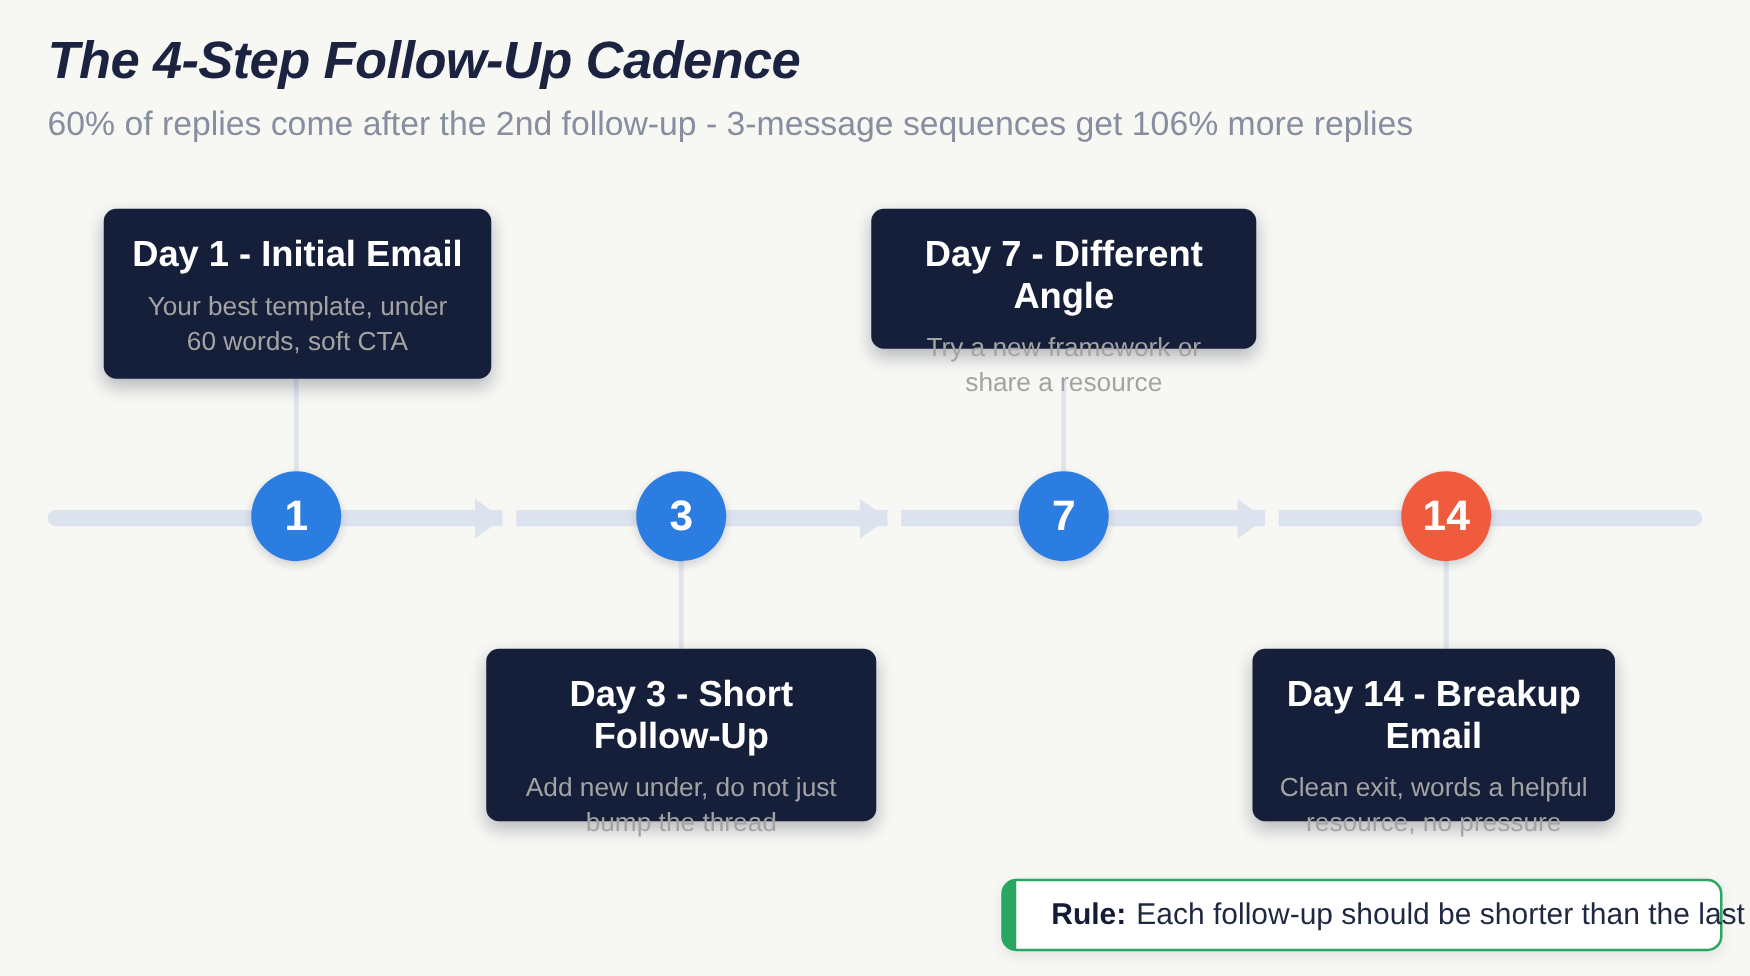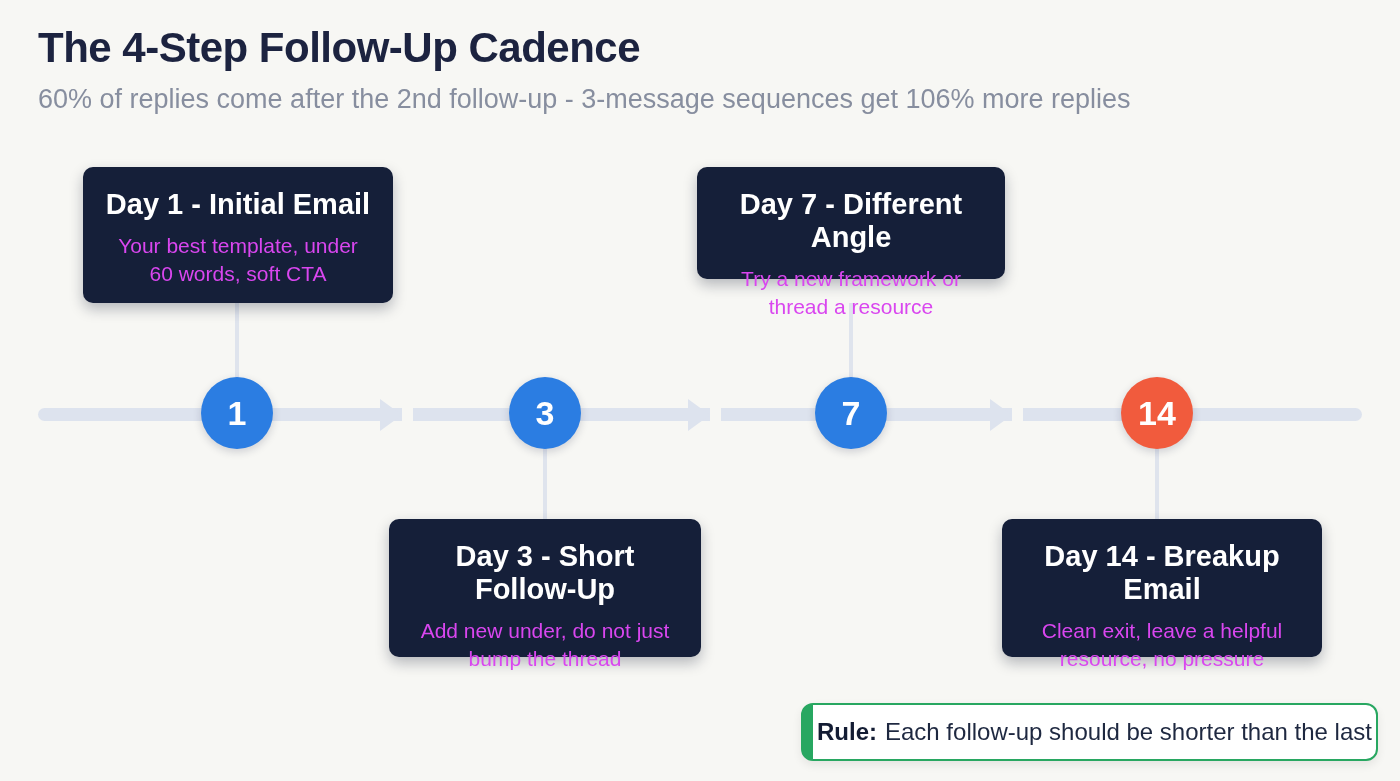--- a/index.html
+++ b/index.html
@@ -11,20 +11,21 @@
     position:relative;
     width:1400px;height:781px;
     background:#f7f7f4;
     overflow:hidden;
   }
   
   .title{
     position:absolute;left:38px;top:24px;
     font-size:42px;font-weight:700;color:#1c2340;
     letter-spacing:-0.5px;
+    font-style:italic;
   }
   .subtitle{
     position:absolute;left:38px;top:84px;
     font-size:27px;font-weight:400;color:#878e9f;
   }
   
   .main-line{
     position:absolute;left:38px;top:408px;
     width:1324px;height:13px;border-radius:7px;
     background:#dde3ee;
@@ -60,35 +61,35 @@
     color:#ffffff;
     text-align:center;
     box-sizing:border-box;
     padding:21px 14px 0 14px;
   }
   .card-title{
     font-size:29px;font-weight:700;color:#ffffff;
     margin-bottom:11px;
   }
   .card-body{
-    font-size:21px;font-weight:400;color:#d946ef;
+    font-size:21px;font-weight:400;color:#a3a3a3;
     line-height:1.35;
     max-width:256px;margin:0 auto;
   }
   
   .rule-box{
     position:absolute;left:801px;top:703px;
     width:577px;height:58px;
     box-sizing:border-box;
     background:#ffffff;
     border:2px solid #28a761;
     border-left:12px solid #28a761;
     border-radius:12px;
     display:flex;align-items:center;
-    padding-left:4px;
+    padding-left:28px;
     box-shadow:0 4px 10px rgba(0,0,0,0.08);
     font-size:24px;color:#1e2840;
     white-space:nowrap;
   }
   .rule-label{font-weight:700;color:#131c33;margin-right:8px;}
 </style>
 </head>
 <body>
 
 <div class="canvas">
@@ -121,29 +122,29 @@
   <div class="card" style="left:389px;top:519px;width:312px;height:138px;">
     <div class="card-title">Day 3 - Short Follow-Up</div>
     <div class="card-body">Add new under, do not just bump the thread</div>
   </div>
   <div class="node" style="left: 509px; background-color: rgb(43, 125, 226);">
     <span>3</span>
   </div>
 
   <div class="card" style="left:697px;top:167px;width:308px;height:112px;">
     <div class="card-title">Day 7 - Different Angle</div>
-    <div class="card-body">Try a new framework or thread a resource</div>
+    <div class="card-body">Try a new framework or share a resource</div>
   </div>
   <div class="node" style="left: 815px; background-color: rgb(43, 125, 226);">
     <span>7</span>
   </div>
 
-  <div class="card" style="left:1002px;top:519px;width:320px;height:138px;">
+  <div class="card" style="left:1002px;top:519px;width:290px;height:138px;">
     <div class="card-title">Day 14 - Breakup Email</div>
-    <div class="card-body">Clean exit, leave a helpful resource, no pressure</div>
+    <div class="card-body">Clean exit, words a helpful resource, no pressure</div>
   </div>
   <div class="node" style="left: 1121px; background-color: rgb(241, 91, 61);">
     <span>14</span>
   </div>
 
   <div class="rule-box">
     <span class="rule-label">Rule:</span>
     <span class="rule-text">Each follow-up should be shorter than the last</span>
   </div>
 

